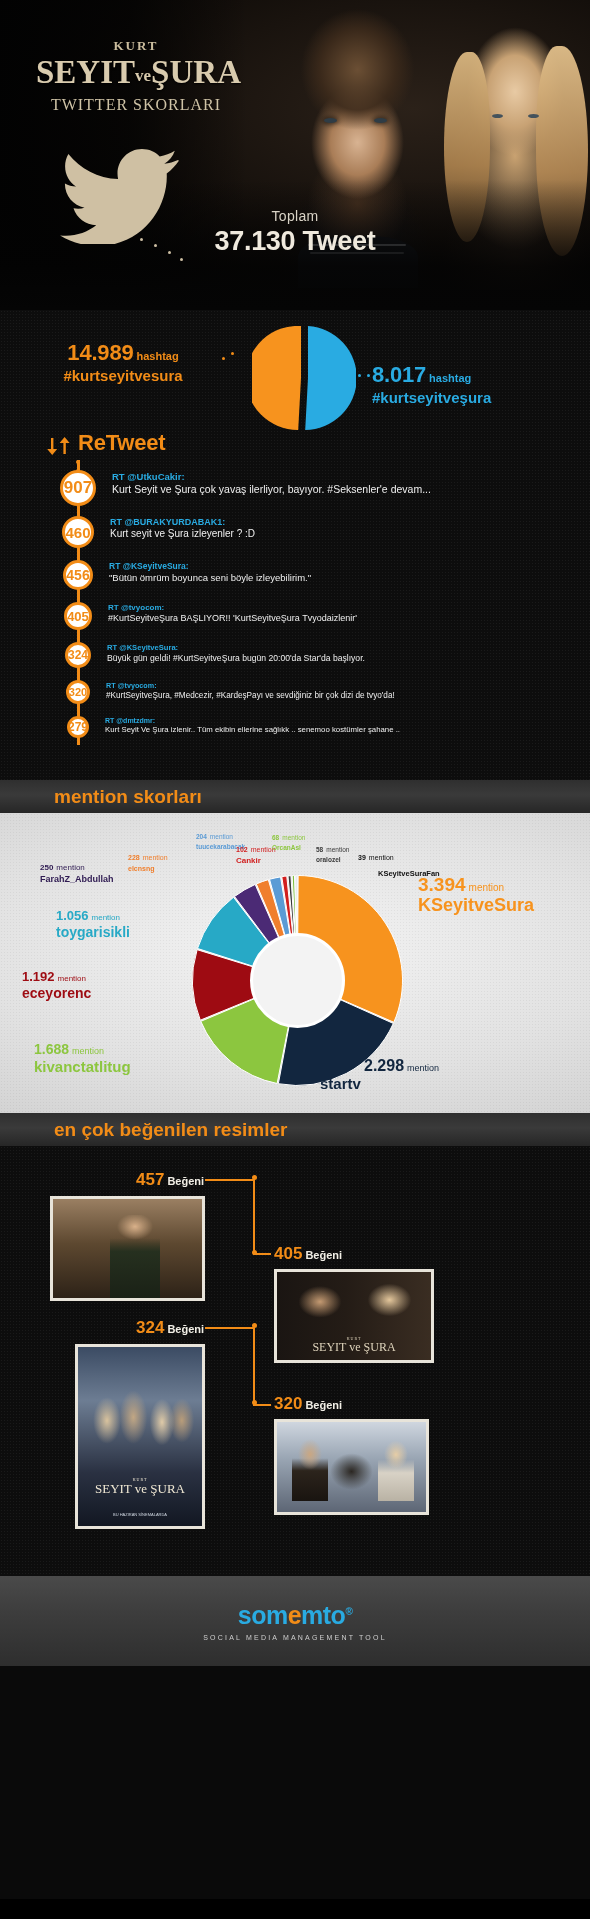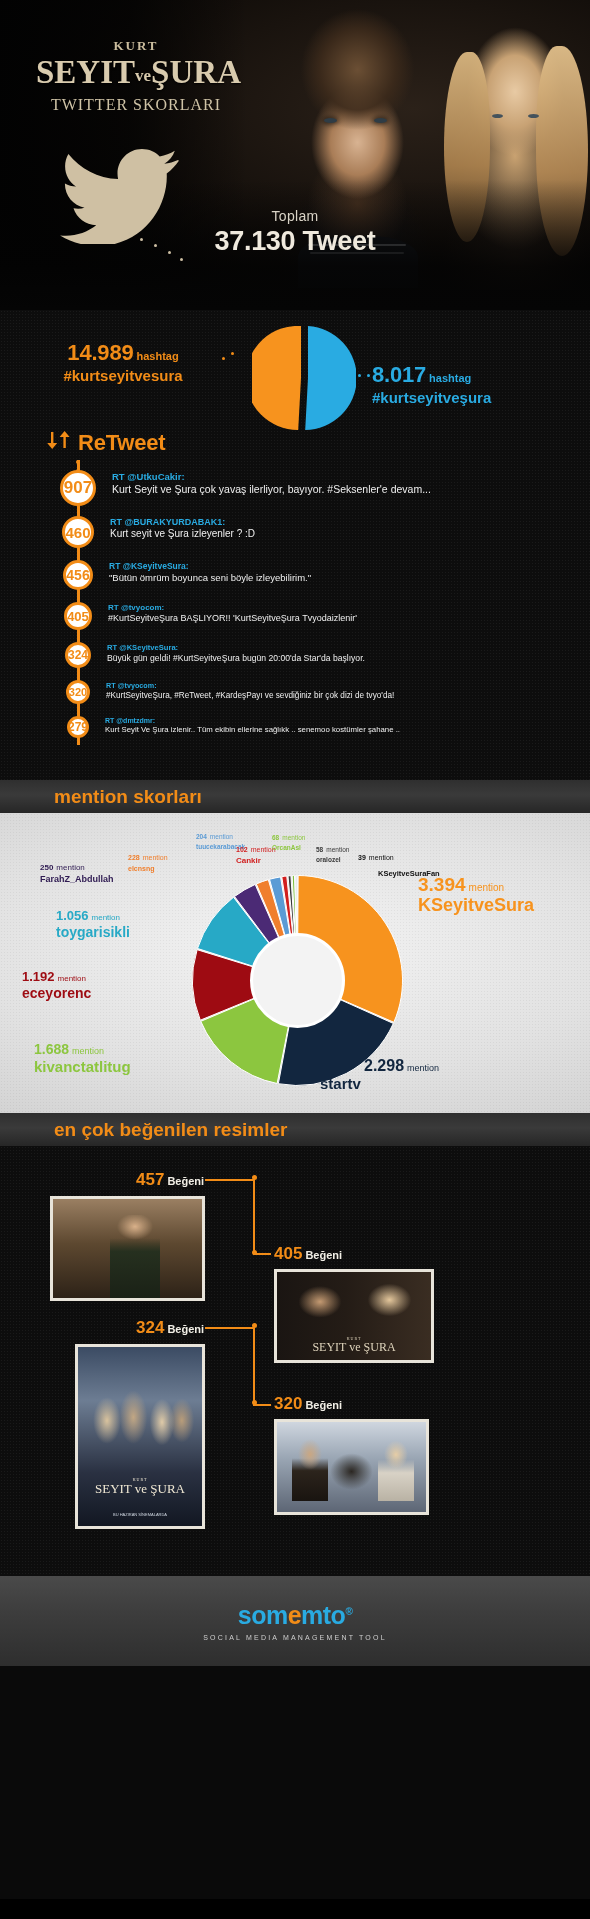--- a/index.html
+++ b/index.html
@@ -95,21 +95,21 @@
   .ht-right { position: absolute; left: 372px; top: 52px; width: 210px; text-align: left; }
   .ht-num { font-size: 22px; font-weight: bold; color: #f28c17; letter-spacing: -.2px; }
   .ht-num.blue { color: #29abe2; }
   .ht-unit { font-size: 11px; color: #f28c17; font-weight: bold; margin-left: 3px; }
   .ht-unit.blue { color: #29abe2; }
   .ht-tag { font-size: 15px; color: #f28c17; font-weight: bold; margin-top: 1px; }
   .ht-tag.blue { color: #29abe2; }
 
   
   .rt-sec { position: relative; width: 590px; height: 350px; }
-  .rt-head { position: absolute; left: 46px; top: 0px; display: flex; align-items: flex-start; gap: 6px; }
+  .rt-head { position: absolute; left: 46px; top: 0px; display: flex; align-items: flex-end; gap: 6px; }
   .rt-head-label { font-size: 22px; font-weight: bold; color: #f28c17; letter-spacing: -0.2px; }
   .rt-line { position: absolute; left: 77px; top: 30px; width: 3px; height: 285px; background: #f28c17; }
   .rt-line-dots { position: absolute; left: 76px; top: 30px; width: 5px; height: 24px; }
   .rt-item { position: absolute; left: 0; width: 590px; }
   .rt-bubble {
     position: absolute; left: 50px; border-radius: 50%;
     background: #fff; border: 3px solid #f28c17; color: #f28c17;
     display: flex; align-items: center; justify-content: center;
     font-weight: bold;
   }
@@ -327,21 +327,21 @@
           <div class="rt-bubble" style="left: 65px; top: 212px; width: 26px; height: 26px; font-size: 12px;">324</div>
           <div class="rt-text" style="left: 107px; top: 213px; width: 473px;">
             <div class="rt-user" style="font-size: 7.6px;">RT @KSeyitveSura:</div>
             <div class="rt-body" style="font-size: 8.6px; margin-top: 1px;">Büyük gün geldi! #KurtSeyitveŞura bugün 20:00'da Star'da başlıyor.</div>
           </div>
         </div>
         <div class="rt-item">
           <div class="rt-bubble" style="left: 66px; top: 250px; width: 24px; height: 24px; font-size: 11px;">320</div>
           <div class="rt-text" style="left: 106px; top: 251px; width: 474px;">
             <div class="rt-user" style="font-size: 7.2px;">RT @tvyocom:</div>
-            <div class="rt-body" style="font-size: 8.2px; margin-top: 1px;">#KurtSeyitveŞura, #ReTweet, #KardeşPayı ve sevdiğiniz bir çok dizi de tvyo'da!</div>
+            <div class="rt-body" style="font-size: 8.2px; margin-top: 1px;">#KurtSeyitveŞura, #Medcezir, #KardeşPayı ve sevdiğiniz bir çok dizi de tvyo'da!</div>
           </div>
         </div>
         <div class="rt-item">
           <div class="rt-bubble" style="left: 67px; top: 286px; width: 22px; height: 22px; font-size: 12px;">279</div>
           <div class="rt-text" style="left: 105px; top: 287px; width: 475px;">
             <div class="rt-user" style="font-size: 7px;">RT @dmtzdmr:</div>
             <div class="rt-body" style="font-size: 7.8px; margin-top: 1px;">Kurt Seyit Ve Şura izlenir.. Tüm ekibin ellerine sağlıkk .. senemoo kostümler şahane ..</div>
           </div>
         </div>
       </div>

